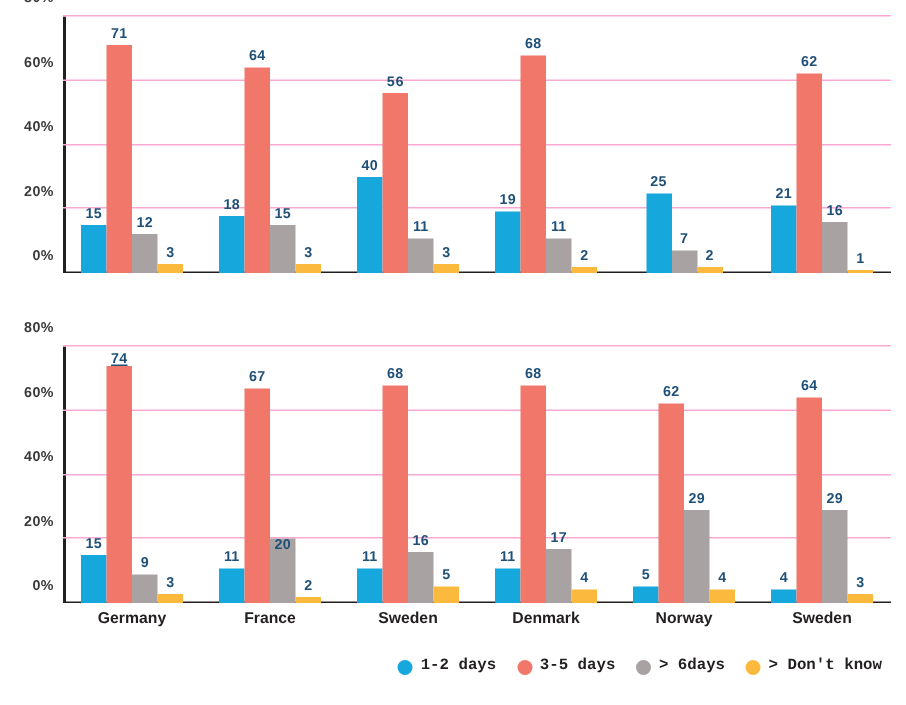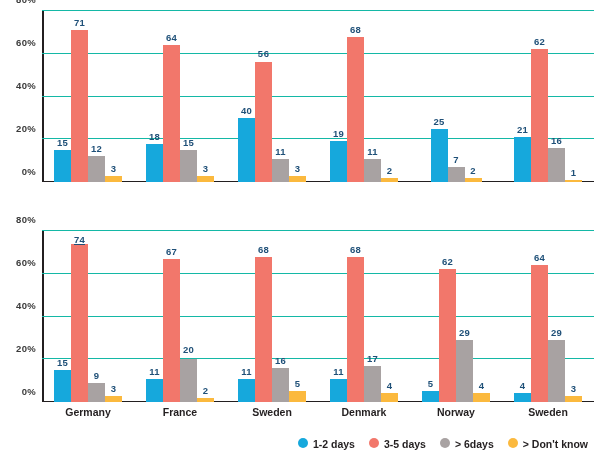--- a/index.html
+++ b/index.html
@@ -42,21 +42,21 @@
     color: #3a3a3a;
     white-space: nowrap;
     letter-spacing: 0.3px;
   }
 
   .gridline {
     position: absolute;
     left: 0;
     width: 100%;
     height: 1px;
-    background: #14b8a6;
+    background: #f9a8d4;
   }
   .gridline.baseline {
     height: 1.5px;
     background: #231f20;
   }
 
   .yaxis-line {
     position: absolute;
     left: 0;
     top: 0;
@@ -136,22 +136,23 @@
     width: 604px;
     display: flex;
     justify-content: flex-end;
     align-items: center;
     padding-right: 16px;
     box-sizing: border-box;
     gap: 14px;
   }
   .legend-item {
     display: flex;
-    align-items: flex-start;
+    align-items: flex-end;
     gap: 5px;
+    font-family: Liberation Mono, monospace;
   }
   .legend-dot {
     width: 10px;
     height: 10px;
     border-radius: 50%;
     flex: 0 0 auto;
   }
   .legend-text {
     font-size: 10.5px;
     font-weight: bold;
@@ -349,21 +350,21 @@
             <div class="bar-slot">
               <div class="bar" title="France — 1-2 days: 11%" style="height: 23.5125px; background: rgb(22, 168, 220);"></div>
               <div class="bar-label" style="bottom: 25.5125px;">11</div>
             </div>
             <div class="bar-slot">
               <div class="bar" title="France — 3-5 days: 67%" style="height: 143.213px; background: rgb(242, 119, 107);"></div>
               <div class="bar-label" style="bottom: 145.213px;">67</div>
             </div>
             <div class="bar-slot">
               <div class="bar" title="France — &gt; 6days: 20%" style="height: 42.75px; background: rgb(168, 162, 162);"></div>
-              <div class="bar-label" style="bottom: 47px;">20</div>
+              <div class="bar-label" style="bottom: 33px;">20</div>
             </div>
             <div class="bar-slot">
               <div class="bar" title="France — &gt; Don't know: 2%" style="height: 4.275px; background: rgb(251, 185, 62);"></div>
               <div class="bar-label" style="bottom: 6.275px;">2</div>
             </div>
           </div>
         </div>
         <div class="group">
           <div class="bars">
             <div class="bar-slot">

